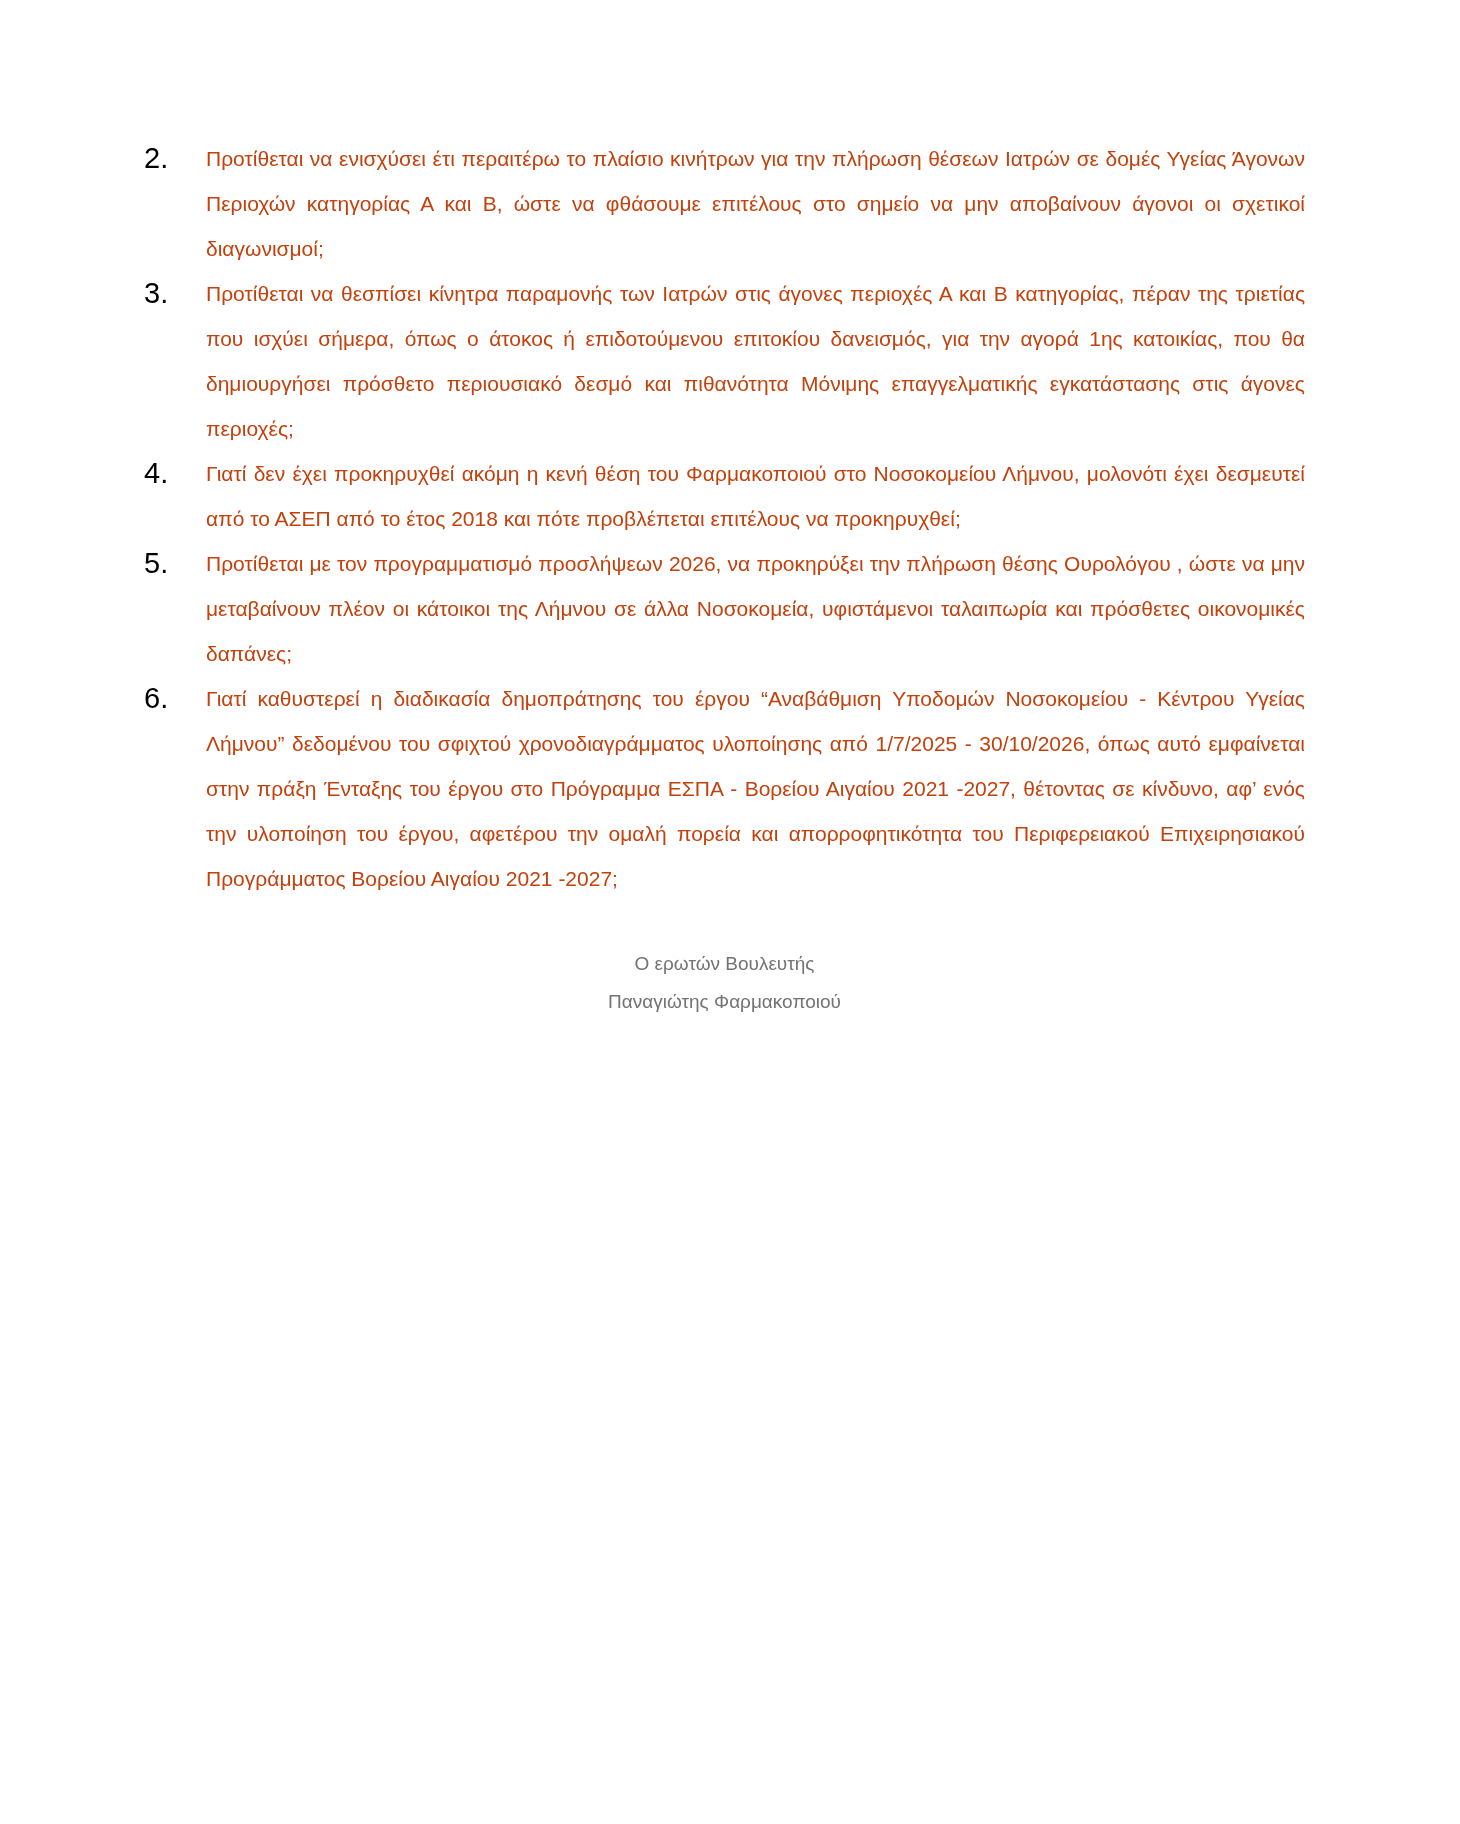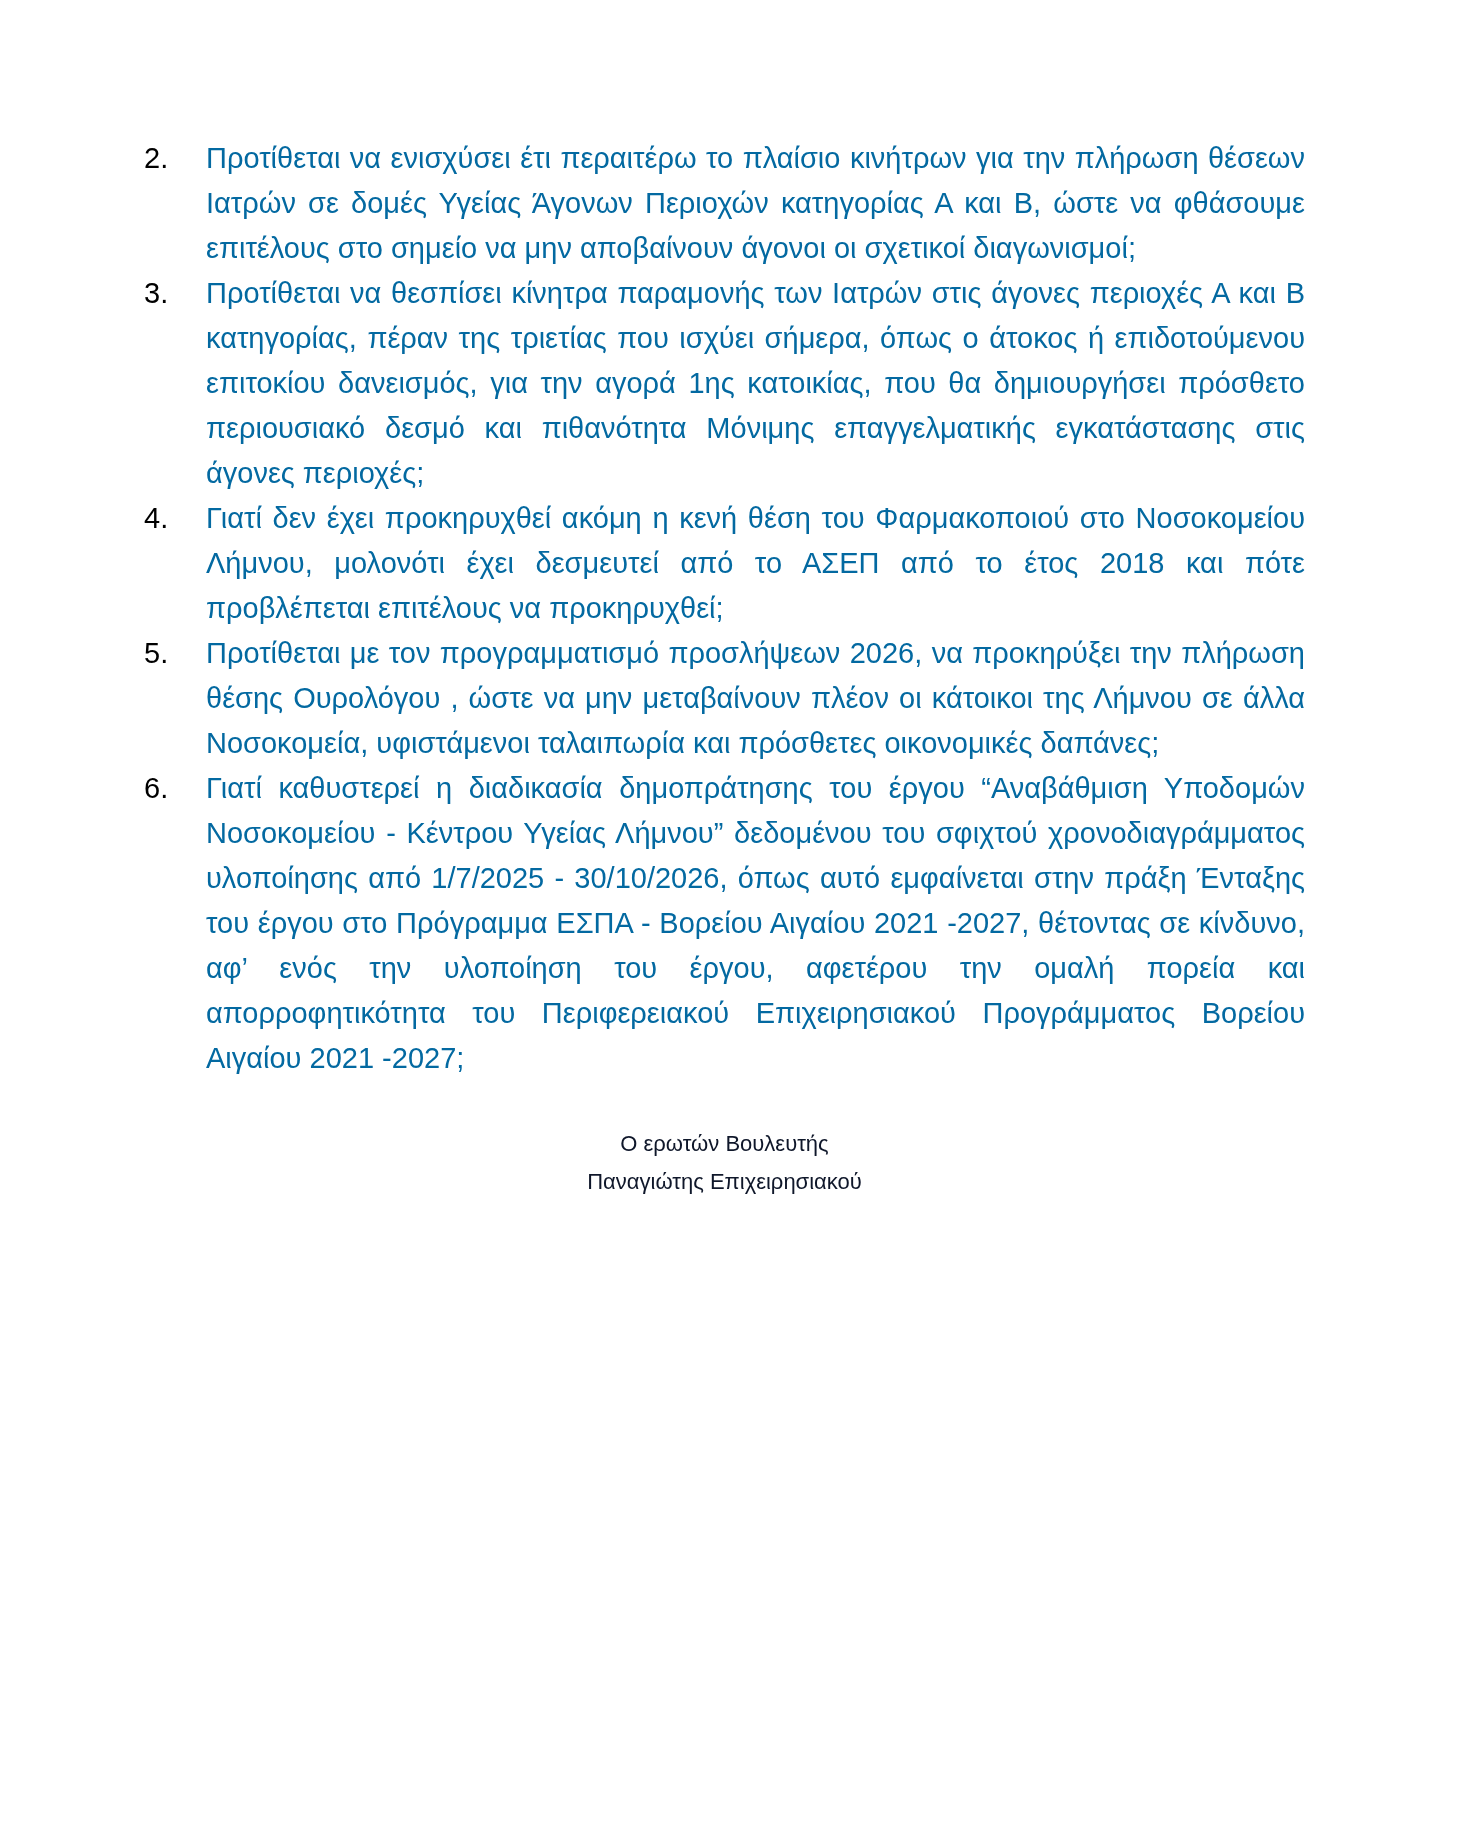--- a/index.html
+++ b/index.html
@@ -28,31 +28,31 @@
   }
   .list-item .num {
     flex: 0 0 62px;
     width: 62px;
     font-size: 29px;
     line-height: 45px;
     color: #000000;
   }
   .list-item .body {
     flex: 1 1 auto;
-    font-size: 29px;
+    font-size: 21px;
     line-height: 45px;
     text-align: justify;
-    color: #0369a1;
+    color: #c2410c;
   }
   .signature-block {
     margin-top: 44px;
     text-align: center;
-    font-size: 22px;
+    font-size: 19px;
     line-height: 38px;
-    color: #0f172a;
+    color: #737373;
   }
 </style>
 </head>
 <body>
 
 <div class="page">
   <div class="content">
 
     <div class="list-item">
       <span class="num">2.</span>
@@ -74,17 +74,17 @@
       <span class="body">Προτίθεται  με τον προγραμματισμό προσλήψεων  2026, να προκηρύξει την πλήρωση θέσης Ουρολόγου , ώστε να μην μεταβαίνουν πλέον  οι κάτοικοι της Λήμνου σε άλλα Νοσοκομεία, υφιστάμενοι ταλαιπωρία και πρόσθετες οικονομικές δαπάνες;</span>
     </div>
 
     <div class="list-item">
       <span class="num">6.</span>
       <span class="body">Γιατί καθυστερεί η διαδικασία δημοπράτησης του έργου “Αναβάθμιση Υποδομών Νοσοκομείου - Κέντρου Υγείας Λήμνου” δεδομένου του σφιχτού  χρονοδιαγράμματος υλοποίησης από 1/7/2025 - 30/10/2026, όπως αυτό εμφαίνεται στην πράξη Ένταξης του έργου στο Πρόγραμμα ΕΣΠΑ - Βορείου Αιγαίου 2021 -2027, θέτοντας σε κίνδυνο, αφ’ ενός την υλοποίηση του έργου, αφετέρου την ομαλή πορεία και απορροφητικότητα του Περιφερειακού Επιχειρησιακού Προγράμματος Βορείου Αιγαίου 2021 -2027;</span>
     </div>
 
     <div class="signature-block">
       <div>Ο ερωτών Βουλευτής</div>
-      <div>Παναγιώτης Επιχειρησιακού</div>
+      <div>Παναγιώτης Φαρμακοποιού</div>
     </div>
 
   </div>
 </div>
 
 </body></html>

